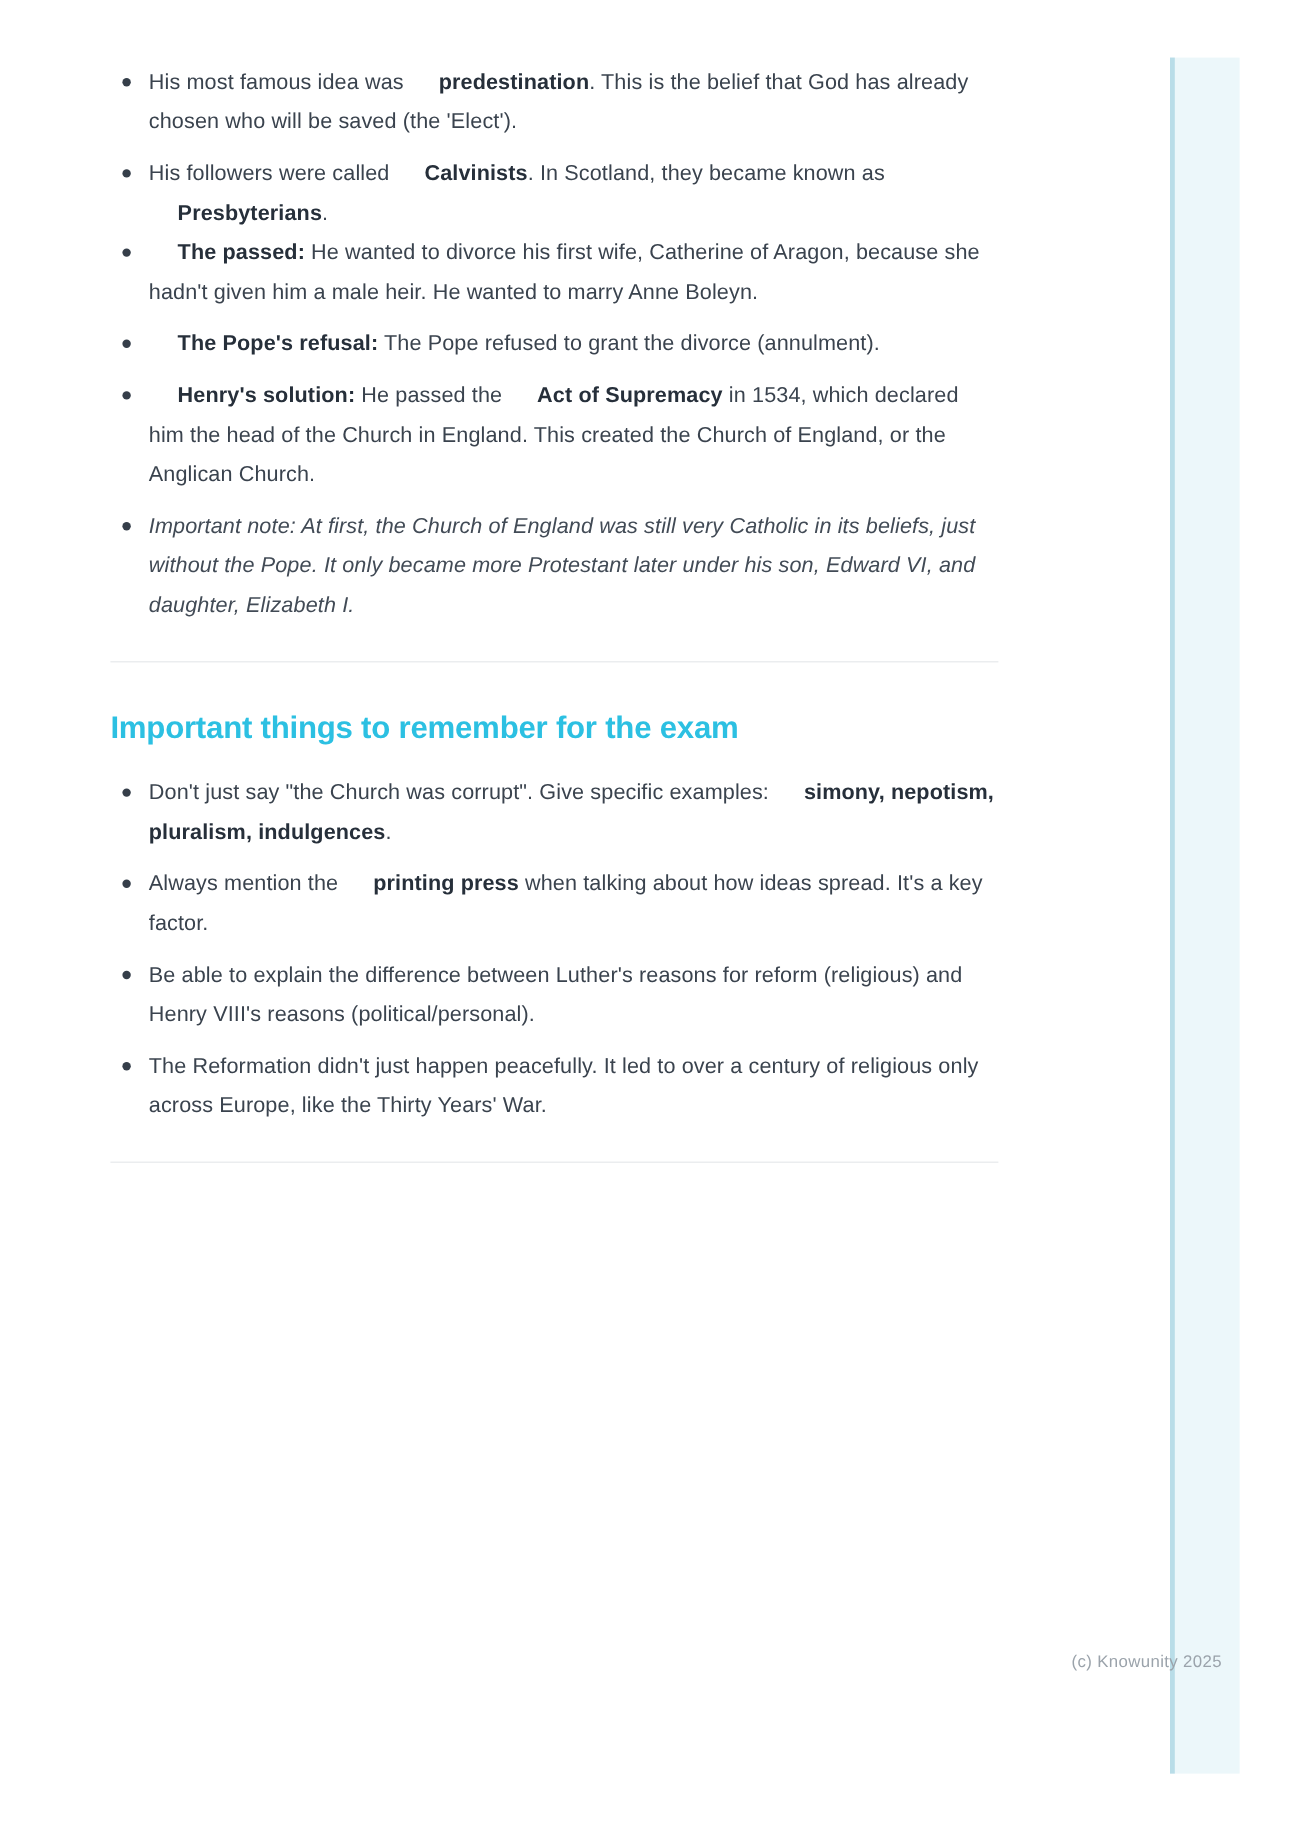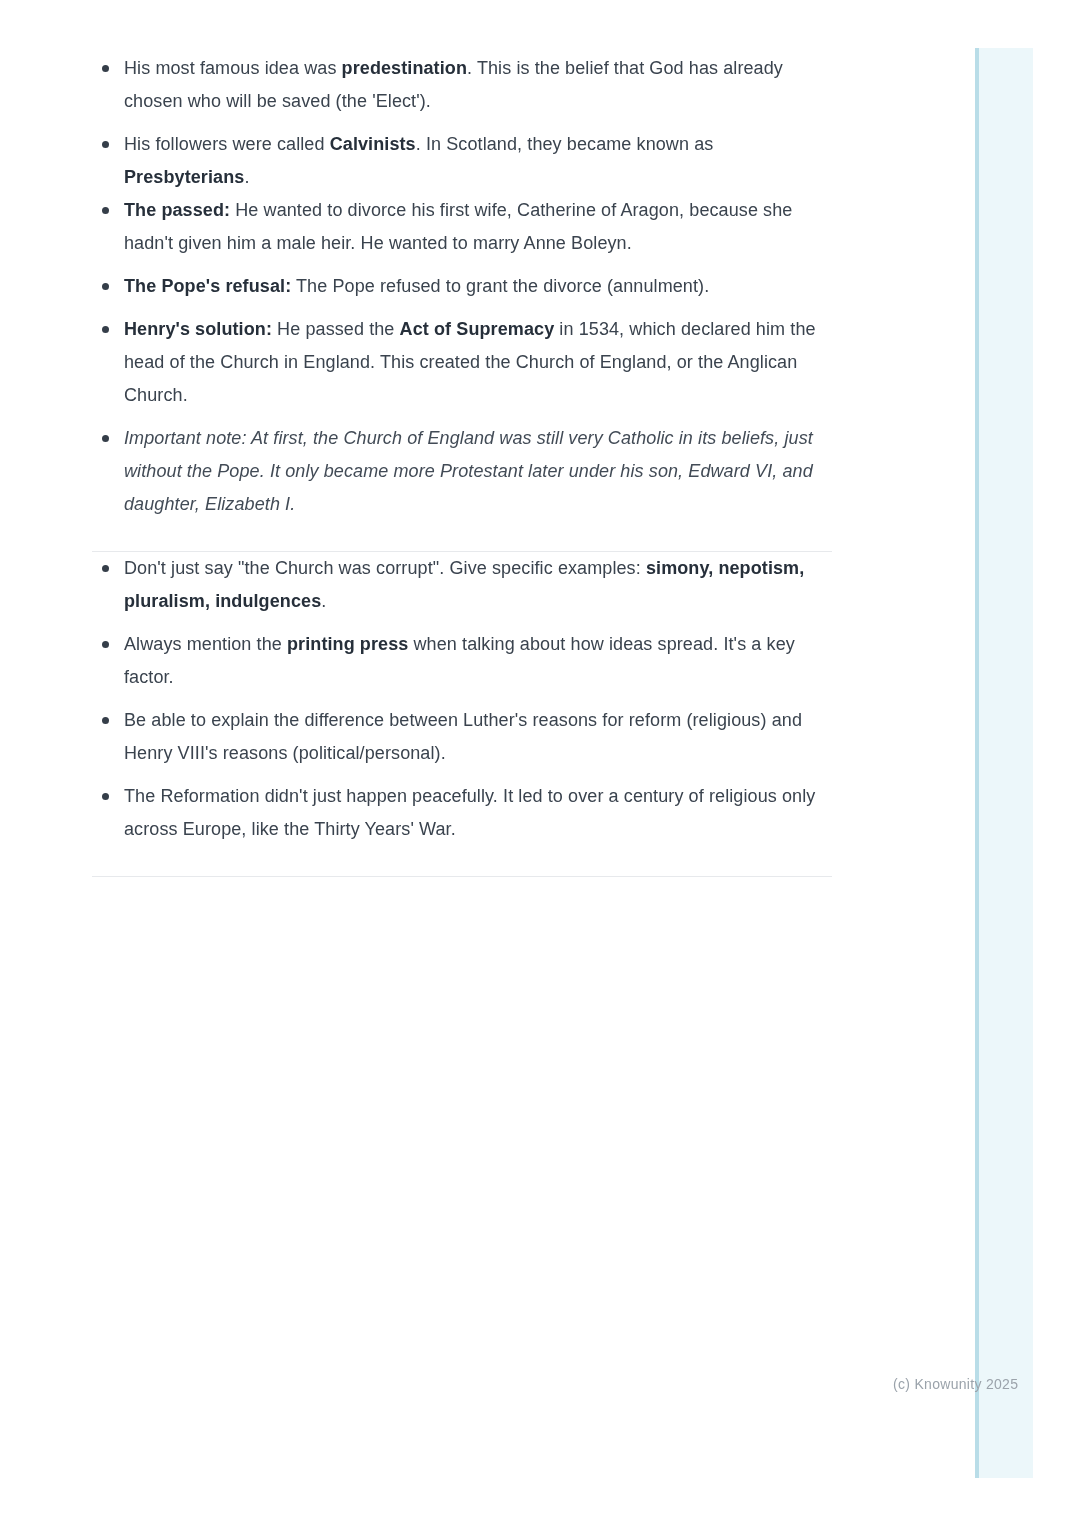--- a/index.html
+++ b/index.html
@@ -60,21 +60,21 @@
     margin:30px 0 0 0;
   }
   h2.section-heading{
     margin:37px 0 21px 0;
     font-size:26px;
     line-height:34px;
     font-weight:700;
     letter-spacing:-0.2px;
     color:var(--accent);
   }
-  .seg-b{font-weight:700;color:#262f3a;}
+  .seg-b{font-weight:700;color:#262f3a;margin-left:24px;}
   .seg-i{font-style:italic;color:#424b56;}
   .watermark{
     position:absolute;
     left:893px;top:1376px;
     font-size:14px;
     letter-spacing:0.3px;
     color:#9ba3ab;
     z-index:3;
     white-space:nowrap;
   }
@@ -94,20 +94,21 @@
 
   <ul class="bullet-list">
     <li><span class="seg-b">The passed:</span><span class="seg-n"> He wanted to divorce his first wife, Catherine of Aragon, because she hadn't given him a male heir. He wanted to marry Anne Boleyn.</span></li>
     <li><span class="seg-b">The Pope's refusal:</span><span class="seg-n"> The Pope refused to grant the divorce (annulment).</span></li>
     <li><span class="seg-b">Henry's solution:</span><span class="seg-n"> He passed the </span><span class="seg-b">Act of Supremacy</span><span class="seg-n"> in 1534, which declared him the head of the Church in England. This created the Church of England, or the Anglican Church.</span></li>
     <li><span class="seg-i">Important note: At first, the Church of England was still very Catholic in its beliefs, just without the Pope. It only became more Protestant later under his son, Edward VI, and daughter, Elizabeth I.</span></li>
   </ul>
 
   <hr class="section-divider">
 
+  <h2 class="section-heading">Important things to remember for the exam</h2>
 
   <ul class="bullet-list">
     <li><span class="seg-n">Don't just say "the Church was corrupt". Give specific examples: </span><span class="seg-b">simony, nepotism, pluralism, indulgences</span><span class="seg-n">.</span></li>
     <li><span class="seg-n">Always mention the </span><span class="seg-b">printing press</span><span class="seg-n"> when talking about how ideas spread. It's a key factor.</span></li>
     <li><span class="seg-n">Be able to explain the difference between Luther's reasons for reform (religious) and Henry VIII's reasons (political/personal).</span></li>
     <li><span class="seg-n">The Reformation didn't just happen peacefully. It led to over a century of religious only across Europe, like the Thirty Years' War.</span></li>
   </ul>
 
   <hr class="section-divider">
 

